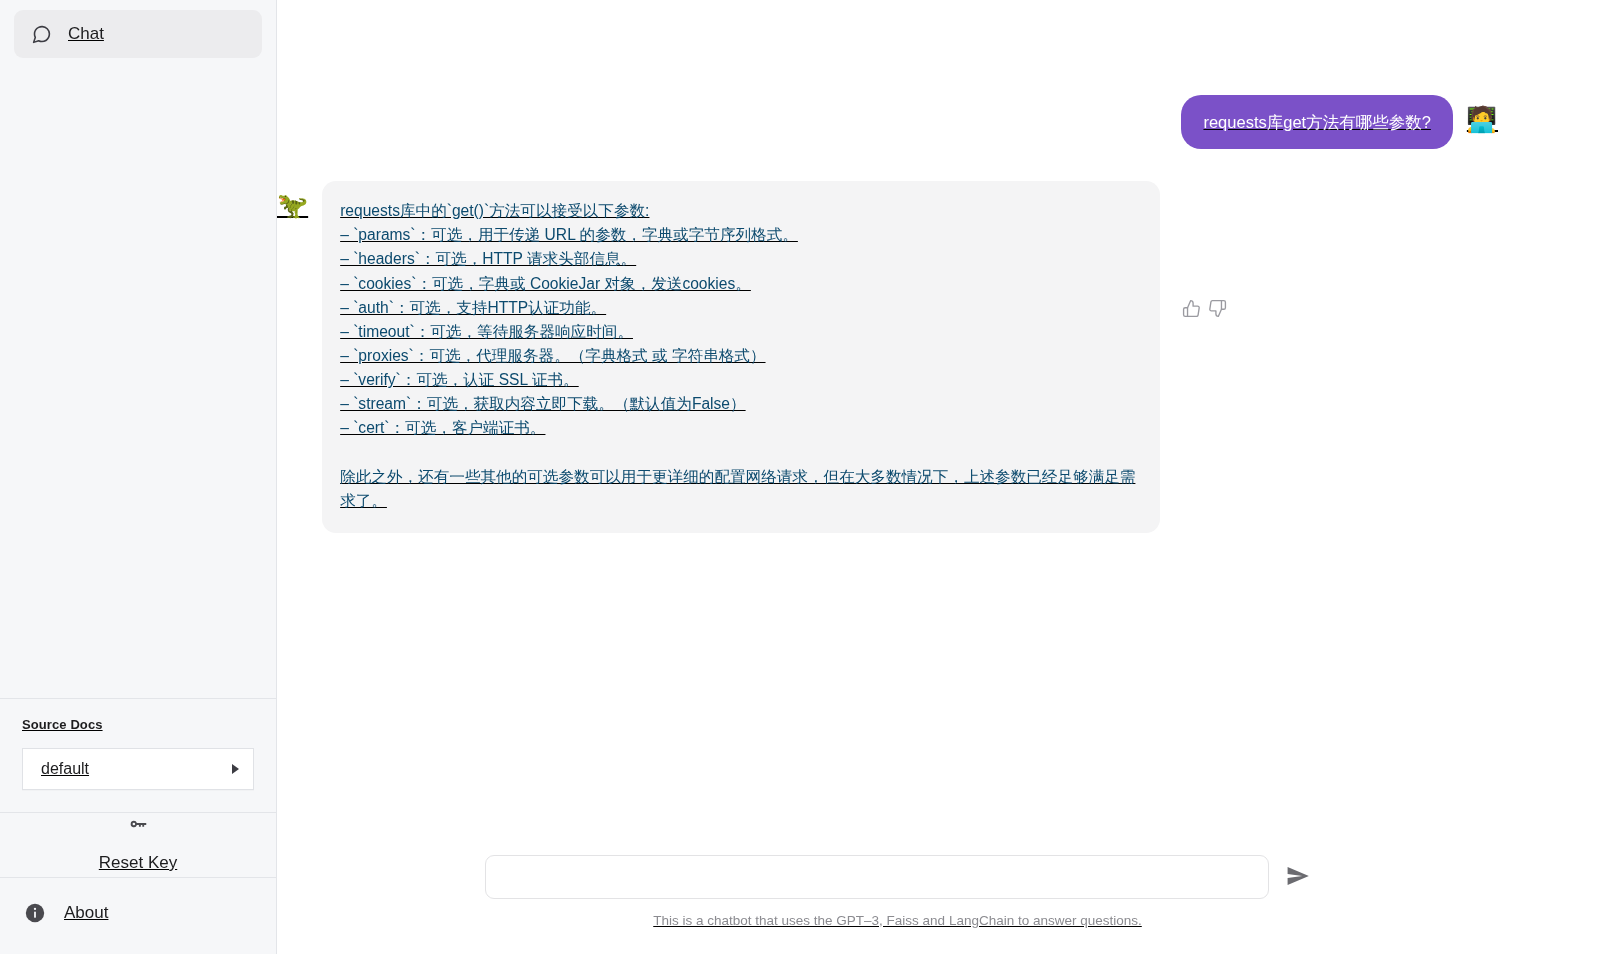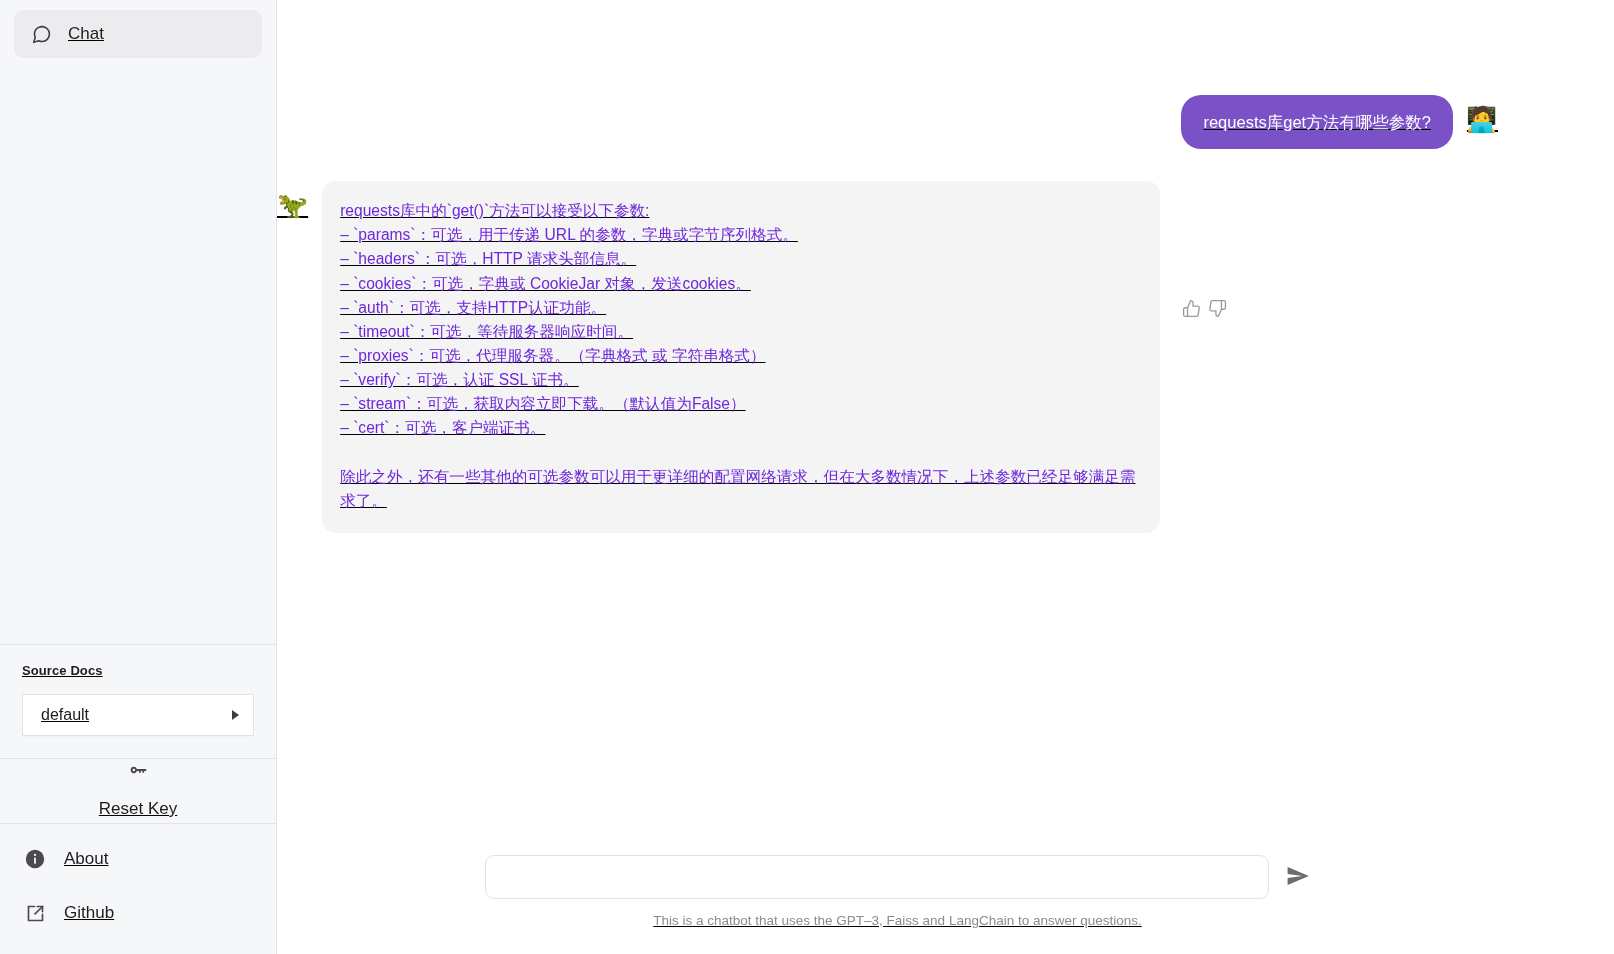--- a/index.html
+++ b/index.html
@@ -126,21 +126,21 @@
   .bubble.user {
     background: #7b51c8;
     color: #ffffff;
     font-size: 16.5px;
     padding: 14px 22px;
     border-radius: 20px;
     max-width: 620px;
   }
   .bubble.bot {
     background: #f4f4f5;
-    color: #6d28d9;
+    color: #0c4a6e;
     font-size: 15.6px;
     padding: 18px 24px 20px 18px;
     border-radius: 14px;
     width: 838px;
     line-height: 1.55;
   }
   .avatar {
     font-size: 26px;
     line-height: 1;
     flex: 0 0 auto;
@@ -244,32 +244,20 @@
           <svg width="22" height="22" viewBox="0 0 24 24">
             <circle cx="12" cy="12" r="10" fill="#4a4a4f"></circle>
             <rect x="11" y="10.3" width="2" height="7" rx="1" fill="#f6f7f9"></rect>
             <circle cx="12" cy="7.6" r="1.25" fill="#f6f7f9"></circle>
           </svg>
         </span>
         <span>About</span>
       </div>
 
 
-      <div class="link-row">
-        <span class="nav-icon">
-          <svg width="21" height="21" viewBox="0 0 24 24" fill="none" stroke="#4a4a4f" stroke-width="1.9" stroke-linecap="round" stroke-linejoin="round">
-            <path d="M4 4h7"></path>
-              <path d="M4 4v16h16v-7"></path>
-              <path d="M20 4h-6"></path>
-              <path d="M20 4v6"></path>
-              <path d="M20 4l-8.5 8.5"></path>
-          </svg>
-        </span>
-        <span>Github</span>
-      </div>
     </div>
 
   </aside>
 
   <main class="main">
 
     <div class="chat-scroll">
 
       <div class="msg-row user">
         <div class="bubble user">requests库get方法有哪些参数?</div>

